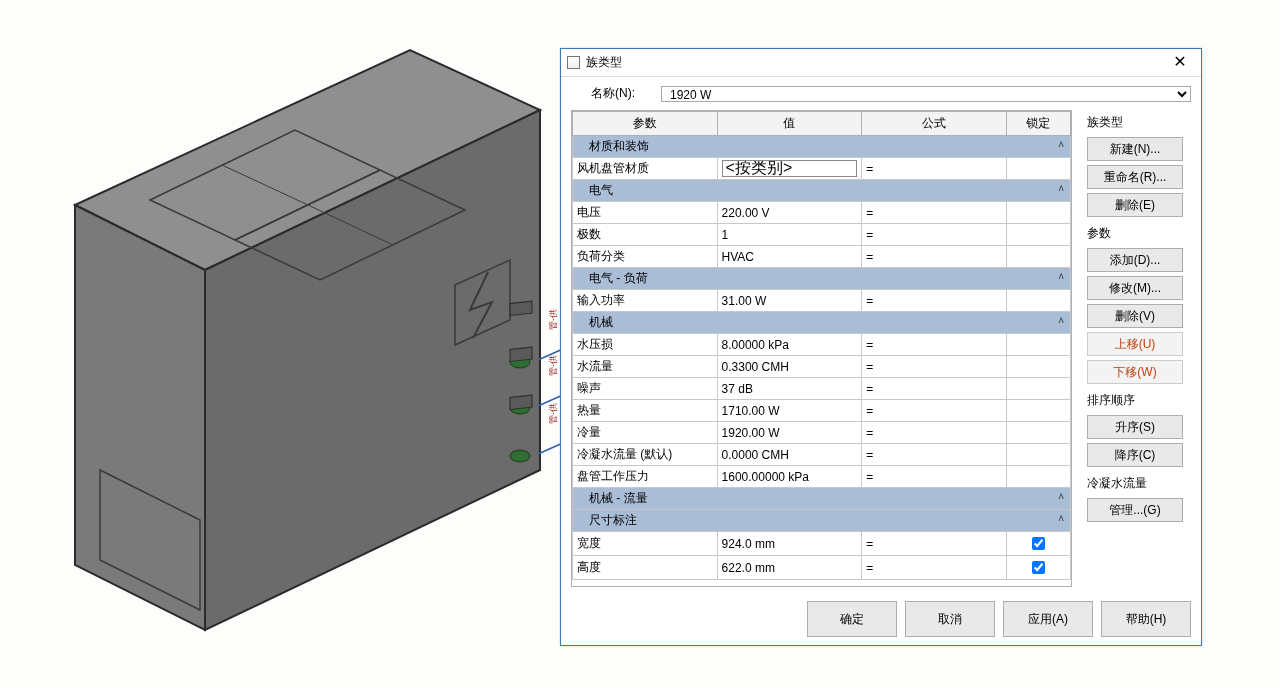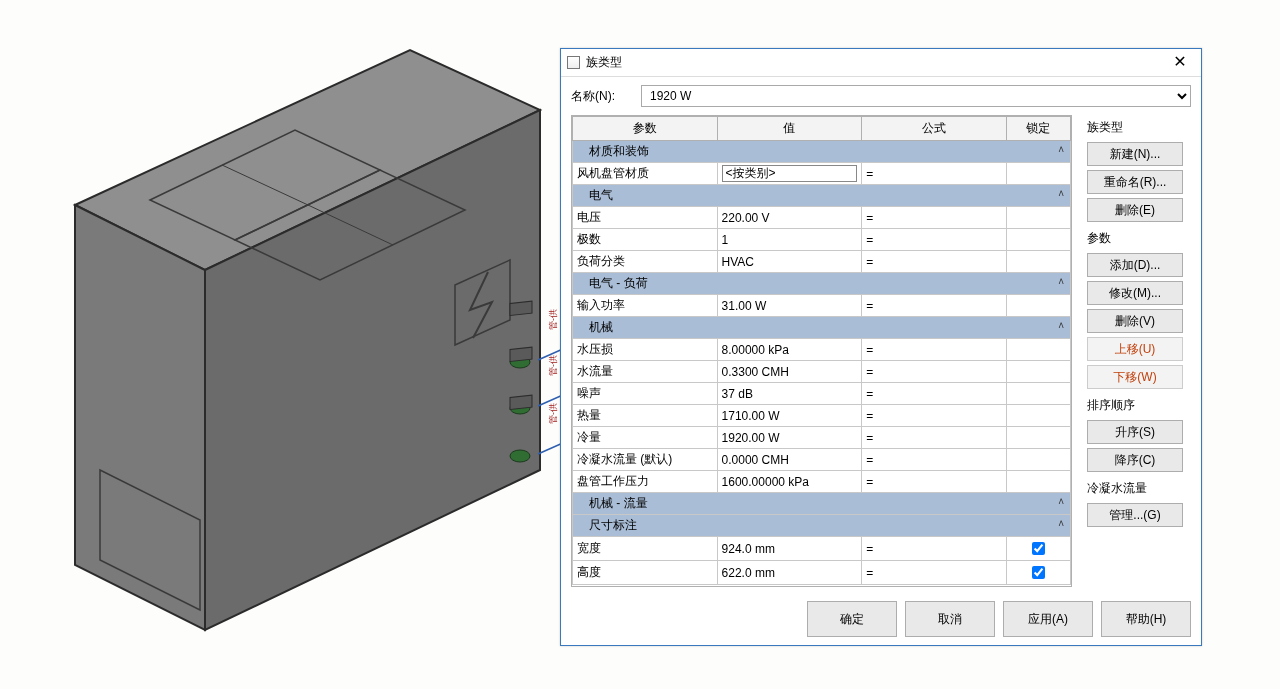--- a/index.html
+++ b/index.html
@@ -60,25 +60,26 @@
     flex: 1;
     display: flex;
     flex-direction: column;
     padding: 8px 10px;
     overflow:hidden;
   }
   .name-row {
     display: flex; align-items: center;
     margin-bottom: 8px;
     gap: 8px;
+    margin-left: 20px;
   }
   .name-row .lbl { width: 62px; }
   .name-row select {
     flex: 1;
-    height: 22px;
+    height: 16px;
     font-size: 12px;
     border: 1px solid #a9a9a9;
     background: #fff;
     padding: 0 4px;
   }
 
   .mid {
     flex: 1;
     display: flex;
     gap: 15px;
@@ -115,21 +116,21 @@
     font-weight: normal;
     padding: 2px 16px;
     position: relative;
   }
   tr.group-row td .chev {
     position: absolute; right: 6px; top: 3px;
     font-size: 10px; color: #333;
   }
   td.val-cell input[type=text] {
     width: 100%; border: 1px solid #888;
-    height: 17px; font-size: 12px;
+    height: 17px; font-size: 16px;
     padding: 0 3px;
   }
   td.lock-cell { text-align: center; }
   .sidepanel {
     width: 104px;
     display: flex; flex-direction: column;
     gap: 4px;
   }
   .sidepanel .group-label {
     margin-top: 4px;

